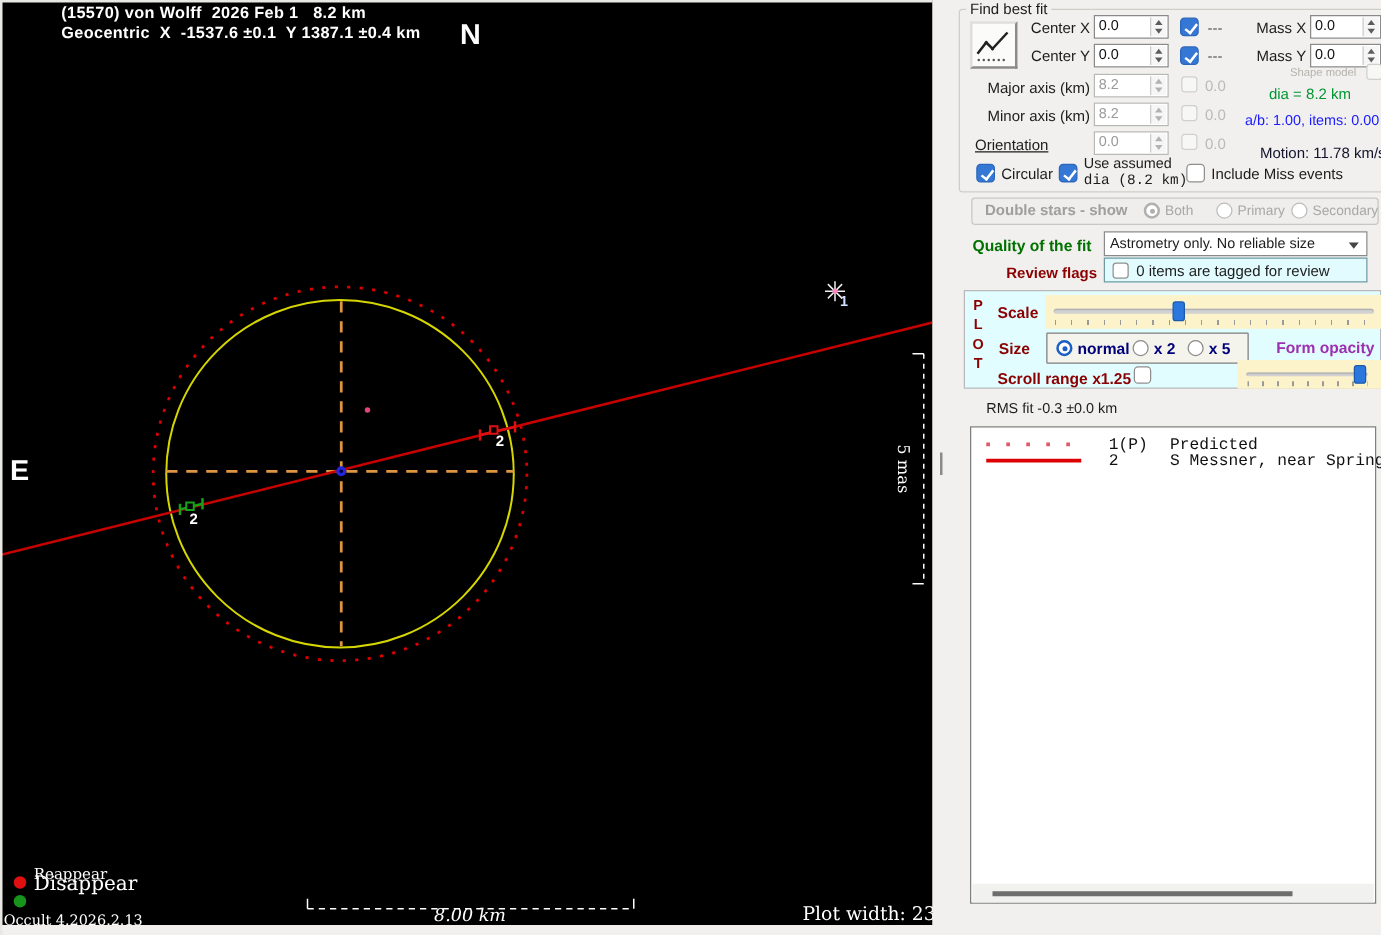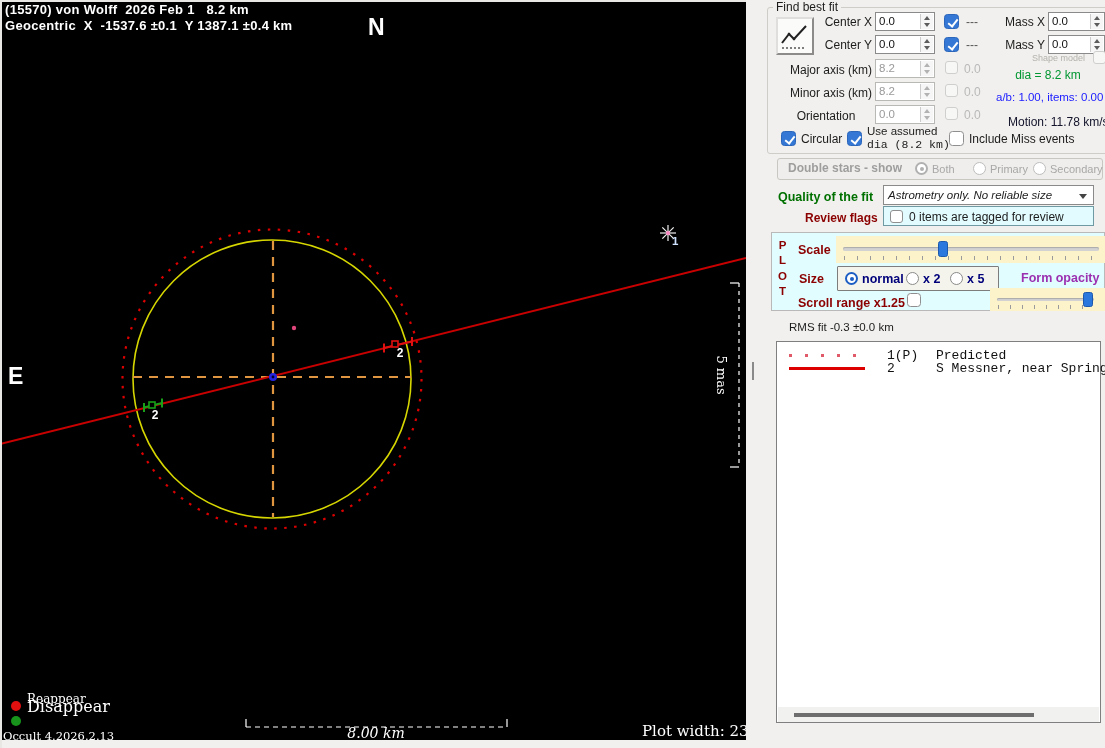--- a/index.html
+++ b/index.html
@@ -4,21 +4,21 @@
 <style>
   html,body{margin:0;padding:0;background:#555;}
   *{box-sizing:border-box;}
   .app{position:relative;width:1105px;height:748px;background:#f1f0ee;overflow:hidden;
        font-family:"Liberation Sans",sans-serif;}
   
   .plotarea{position:absolute;left:0;top:0;width:746px;height:740px;background:#000;}
   .edge-l{position:absolute;left:0;top:0;width:2px;height:748px;background:#e8e7e4;}
   .edge-t{position:absolute;left:0;top:0;width:746px;height:2px;background:#e8e7e4;}
   .ptxt{position:absolute;color:#fff;white-space:pre;}
-  .title{font:bold 13px "Liberation Sans",sans-serif;letter-spacing:.3px;}
+  .title{font:bold 13px "Liberation Sans",sans-serif;letter-spacing:.3px;margin-left:44px;}
   .cardinal{font:bold 23px "Liberation Sans",sans-serif;}
   .serif{font-family:"DejaVu Serif","Liberation Serif",serif;}
   .leg-dot{position:absolute;width:10px;height:10px;border-radius:50%;}
   .vscale-text{position:absolute;left:699px;top:368px;width:46px;height:14px;
       transform:rotate(90deg);text-align:center;color:#fff;
       font:13px "DejaVu Serif",serif;white-space:pre;}
   svg text{font-family:"Liberation Sans",sans-serif;}
   .mlabel{font:bold 12px "Liberation Sans",sans-serif;fill:#fff;}
   .slabel{font:bold 11.5px "Liberation Sans",sans-serif;fill:#cfe2ff;}
   
@@ -237,21 +237,21 @@
       <span class="v">8.2</span>
       <span class="spin dis">
           <i class="su"></i>
           <i class="sd"></i>
         </span>
     </div>
     <span class="cb dis sm" style="left:199px;top:84px;"></span>
     <div class="pl" style="left:218px;top:85px;color:#b9b9b9;">0.0</div>
     <div class="pl" style="left:250px;top:91px;color:#1a1aff;font-size:11.5px;">a/b: 1.00, items: 0.00</div>
 
-    <div class="pl" style="left:34px;top:109px;width:92px;text-align:center;">Orientation</div>
+    <div class="pl" style="left:34px;top:109px;width:92px;text-align:left;text-decoration:underline;">Orientation</div>
     <div class="fld dis" style="left:129px;top:105px;">
       <span class="v">0.0</span>
       <span class="spin dis">
           <i class="su"></i>
           <i class="sd"></i>
         </span>
     </div>
     <span class="cb dis sm" style="left:199px;top:107px;"></span>
     <div class="pl" style="left:218px;top:108px;color:#b9b9b9;">0.0</div>
     <div class="pl" style="left:262px;top:115px;color:#13132b;">Motion: 11.78 km/s</div>
@@ -267,21 +267,21 @@
     <div class="grpbox" style="left:31px;top:158px;width:326px;height:22px;border-color:#c9c7c2;background:#efeeec;"></div>
     <div class="pl b" style="left:42px;top:161px;color:#9e9e9e;">Double stars - show</div>
     <span class="rd gsel" style="left:169px;top:162px;"></span>
     <div class="pl" style="left:186px;top:163px;font-size:11px;color:#a8a8a8;">Both</div>
     <span class="rd goff" style="left:227px;top:162px;"></span>
     <div class="pl" style="left:244px;top:163px;font-size:11px;color:#a8a8a8;">Primary</div>
     <span class="rd goff" style="left:287px;top:162px;"></span>
     <div class="pl" style="left:304px;top:163px;font-size:11px;color:#a8a8a8;">Secondary</div>
 
     <div class="pl b" style="left:32px;top:190px;font-size:12.5px;color:#007000;">Quality of the fit</div>
-    <div class="combo" style="left:137px;top:185px;width:211px;height:20px;font-style:italic;">
+    <div class="combo" style="left:137px;top:185px;width:211px;height:20px;">
       <span class="v">Astrometry only. No reliable size</span>
       <span class="chev"></span>
     </div>
 
     <div class="pl b" style="left:59px;top:211px;color:#8b0000;">Review flags</div>
     <div class="cyanbox" style="left:137px;top:206px;width:211px;height:20px;">
       <span class="cb off sm" style="left:6px;top:3px;"></span>
       <span style="position:absolute;left:25px;top:3px;white-space:pre;">0 items are tagged for review</span>
     </div>
 

